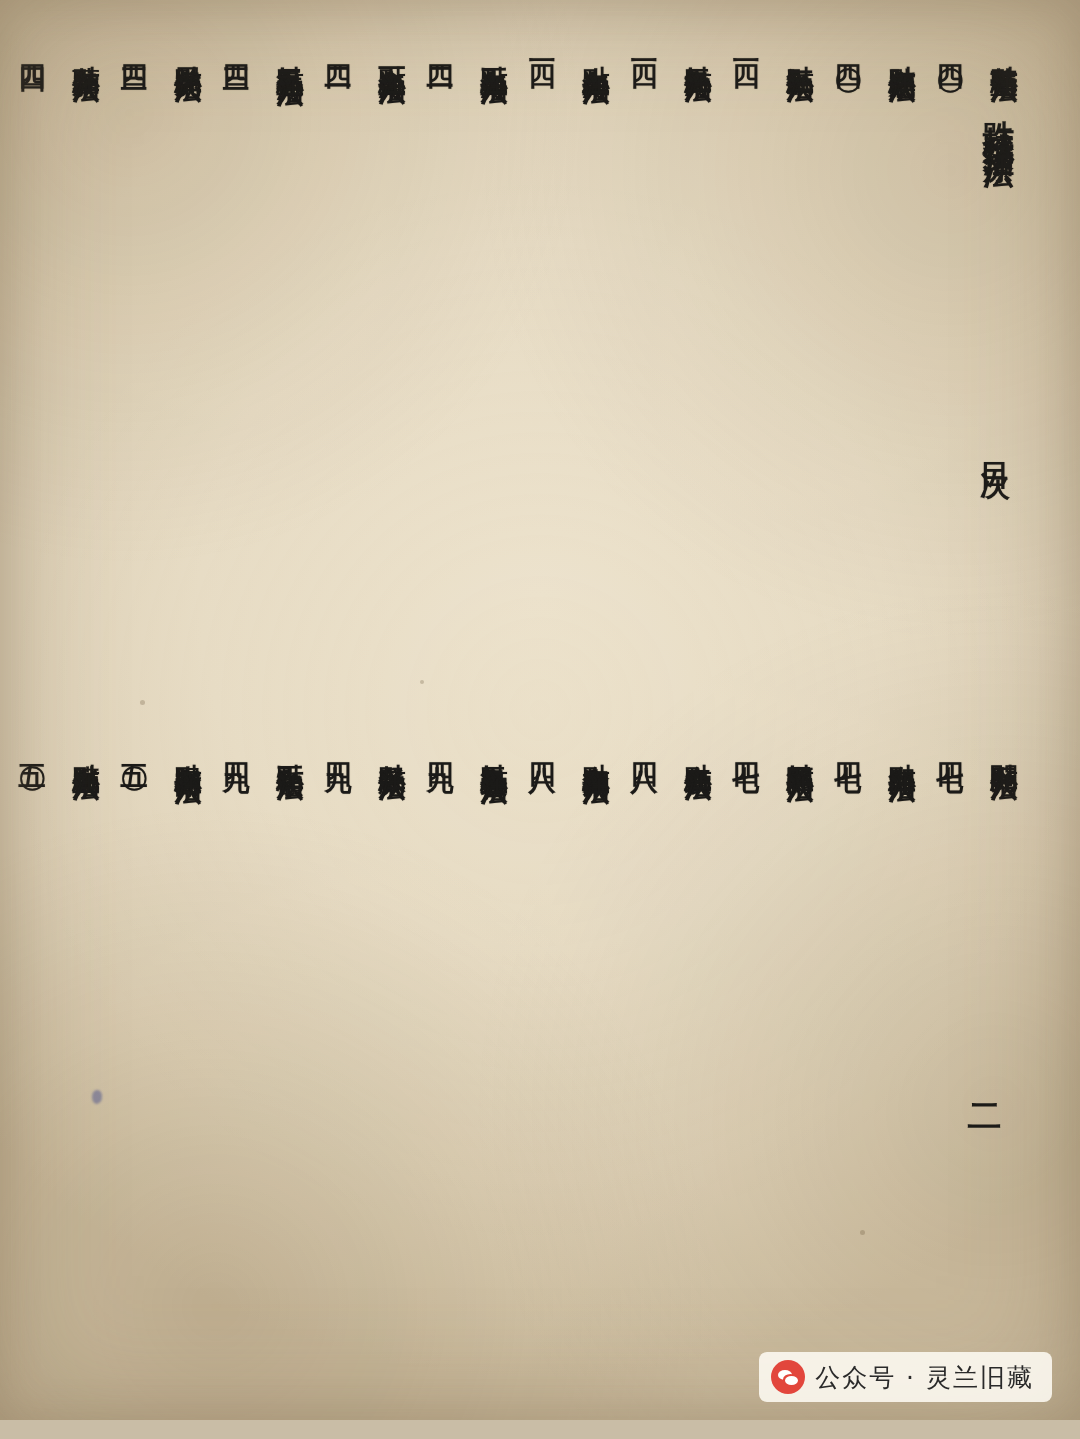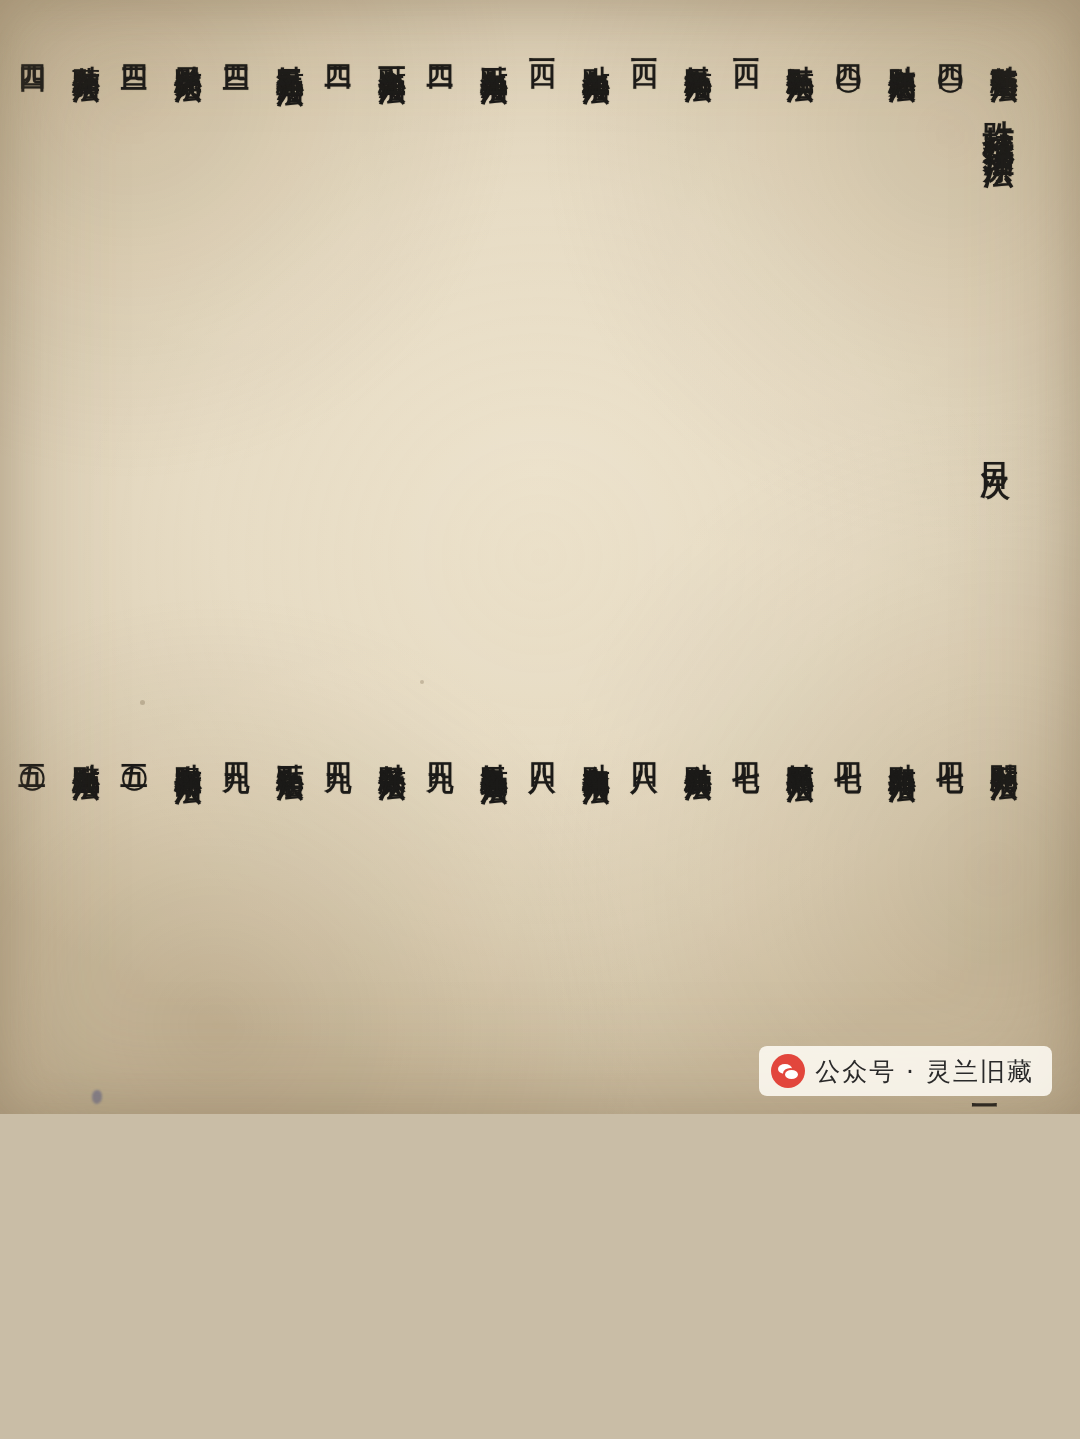--- a/index.html
+++ b/index.html
@@ -3,21 +3,21 @@
 <meta charset="utf-8">
 <style>
   html, body {
     margin: 0;
     padding: 0;
     background: #c9bda6;
   }
   .page {
     position: relative;
     width: 1080px;
-    height: 1114px;
+    height: 1420px;
     overflow: hidden;
     background:
       radial-gradient(ellipse 70% 55% at 50% 42%, #ece2cd 0%, #e7dcc5 45%, #ddd0b6 75%, #cfc0a3 100%);
     font-family: "DejaVu Serif", "Liberation Serif", serif;
   }
   
   .grain {
     position: absolute; inset: 0;
     pointer-events: none;
     background:

